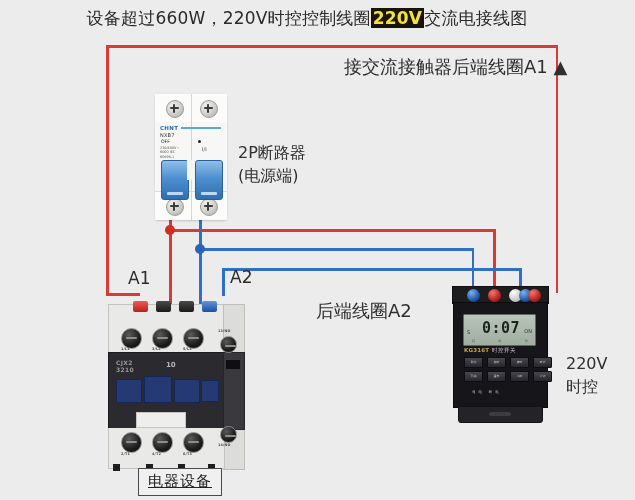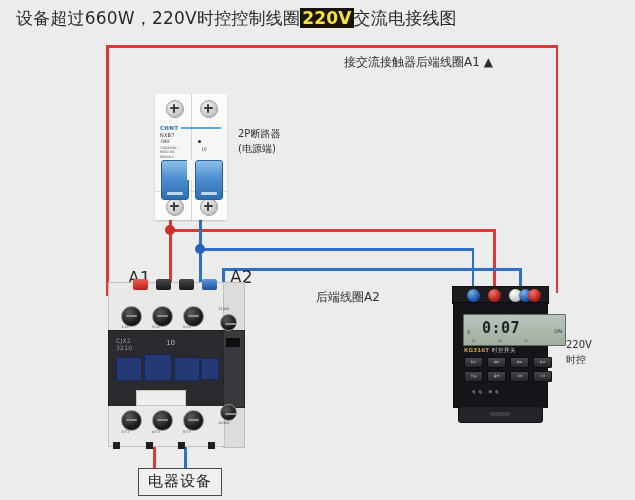--- a/index.html
+++ b/index.html
@@ -6,26 +6,26 @@
   body{
     width:635px;height:500px;
     background:#ececed;
     font-family:"DejaVu Sans","Liberation Sans",sans-serif;
     overflow:hidden;position:relative;
   }
   #stage{position:absolute;inset:0;width:635px;height:500px;}
 
   
   .title{
-    position:absolute;left:16px;top:7px;width:606px;text-align:left;
+    position:absolute;left:4px;top:7px;width:606px;text-align:center;
     font-size:17px;color:#2a2a2a;letter-spacing:.2px;white-space:nowrap;
   }
   .hl{background:#1a1408;color:#f5e23c;padding:0 2px;font-weight:700;}
-  .lbl{position:absolute;font-size:12px;color:#2f2f2f;white-space:nowrap;line-height:1.45;}
-  .lbl-big{font-size:10px;}
+  .lbl{position:absolute;font-size:18px;color:#2f2f2f;white-space:nowrap;line-height:1.45;}
+  .lbl-big{font-size:16px;margin-top:14px;}
   .lbl-blue{color:#1a3f8f;font-weight:700;font-size:15px;line-height:1.5;}
   .a-lab{position:absolute;font-size:17px;color:#2b2b2b;font-weight:400;}
   .devbox{
     position:absolute;border:1.6px solid #4a4a4a;background:#f0f0f0;
     font-size:15px;color:#232323;padding:3px 9px 4px;letter-spacing:1px;
   }
 
   
   .w{position:absolute;background:#d93a35;}
   .wb{position:absolute;background:#2f6fc4;}
@@ -53,21 +53,21 @@
   .brk-spec{position:absolute;left:5px;top:52px;font-size:3.4px;color:#555;line-height:1.25;}
   .brk-dot2{position:absolute;left:43px;top:46px;width:3px;height:3px;border-radius:50%;background:#222;}
   .brk-sym{position:absolute;left:47px;top:52px;font-size:5px;color:#444;}
   .toggle{position:absolute;top:66px;width:26px;height:38px;border-radius:3px;
           background:linear-gradient(180deg,#8fc0e8,#4d8fd0 45%,#2f6fb4);
           border:1px solid #2a5e9c;}
   .toggle:after{content:"";position:absolute;left:5px;bottom:4px;width:16px;height:3px;background:#bcd9f0;border-radius:1px;}
   .toggle-notch{position:absolute;top:66px;width:8px;height:20px;background:#f4f4f2;}
 
   
-  #contactor{position:absolute;left:108px;top:282px;width:115px;height:165px;}
+  #contactor{position:absolute;left:108px;top:304px;width:115px;height:165px;font-weight:bold;}
   .ct-top{position:absolute;left:0;top:0;width:115px;height:48px;background:#e9e9e7;border:1px solid #c3c3c0;border-bottom:none;}
   .ct-mid{position:absolute;left:0;top:48px;width:115px;height:76px;background:#2b2b2f;border:1px solid #1c1c20;}
   .ct-bot{position:absolute;left:0;top:124px;width:115px;height:40px;background:#e9e9e7;border:1px solid #c3c3c0;border-top:none;}
   .ct-side{position:absolute;left:115px;top:0;width:20px;height:164px;background:#dcdcda;border:1px solid #bdbdba;}
   .ct-sidedark{position:absolute;left:115px;top:48px;width:20px;height:76px;background:#3a3a3e;border:1px solid #26262a;}
   .cterm{position:absolute;width:19px;height:19px;border-radius:50%;
         background:radial-gradient(circle at 36% 30%,#5b5b5b,#1c1c1c 60%,#0d0d0d);
         border:1px solid #8e8e8c;}
   .cterm:before{content:"";position:absolute;left:4px;top:8px;width:11px;height:2px;background:#8d8d8b;border-radius:1px;}
   .ctcap{position:absolute;width:15px;height:11px;border-radius:2px;}
@@ -86,21 +86,21 @@
   #timer{position:absolute;left:452px;top:286px;width:95px;height:136px;}
   .tm-termbar{position:absolute;left:0;top:0;width:95px;height:16px;background:#1d1d20;border:1px solid #101012;}
   .tm-body{position:absolute;left:1px;top:16px;width:93px;height:104px;background:#15151a;border:1px solid #0b0b0e;}
   .tm-foot{position:absolute;left:6px;top:120px;width:83px;height:15px;background:#232328;border:1px solid #131316;border-radius:0 0 3px 3px;}
   .tm-foot:after{content:"";position:absolute;left:30px;top:5px;width:22px;height:4px;background:#3c3c42;border-radius:2px;}
   .tterm{position:absolute;width:13px;height:13px;border-radius:50%;top:3px;}
   .tterm.b{background:radial-gradient(circle at 35% 28%,#7fb0e8,#1d55a8 62%,#103472);}
   .tterm.r{background:radial-gradient(circle at 35% 28%,#f3756c,#b5211b 62%,#7d120e);}
   .tterm.w{background:radial-gradient(circle at 35% 28%,#fdfdfd,#c9c9c9 62%,#8e8e8e);}
   .lcd{position:absolute;left:11px;top:28px;width:71px;height:30px;
-       background:linear-gradient(180deg,#b9c4bb,#9fae9f);border:1px solid #5d6a5e;border-radius:1px;padding-left:30px;}
+       background:linear-gradient(180deg,#b9c4bb,#9fae9f);border:1px solid #5d6a5e;border-radius:1px;}
   .lcd-time{position:absolute;left:12px;top:4px;width:50px;text-align:center;
             font-family:"DejaVu Sans Mono","Liberation Mono",monospace;
             font-size:15px;font-weight:700;color:#1e2420;letter-spacing:.5px;}
   .lcd-s{position:absolute;left:3px;top:14px;font-size:5px;color:#2d352f;}
   .lcd-sm{position:absolute;right:3px;top:13px;font-size:5px;color:#2d352f;}
   .lcd-ticks{position:absolute;left:8px;bottom:2px;width:56px;display:flex;justify-content:space-between;
              font-size:3.2px;color:#3a423c;}
   .tm-brand{position:absolute;left:12px;top:61px;font-size:5.5px;color:#c9a24a;font-weight:700;letter-spacing:.2px;}
   .tm-brand2{position:absolute;left:40px;top:61px;font-size:5.5px;color:#cfcfcf;letter-spacing:.5px;}
   .btnrow{position:absolute;display:flex;gap:4px;}
@@ -267,15 +267,15 @@
       <div class="tbtn">开/关</div>
       <div class="tbtn">星期</div>
       <div class="tbtn">小时</div>
       <div class="tbtn">分钟</div>
     </div>
     <div class="tm-leds">通电 断电</div>
 
     <div class="tm-foot"></div>
   </div>
 
-  <div class="devbox" style="left:138px;top:468px;">电器设备</div>
+  <div class="devbox" style="left:138px;top:468px;text-decoration:underline;">电器设备</div>
 
 </div>
 
 </body></html>

